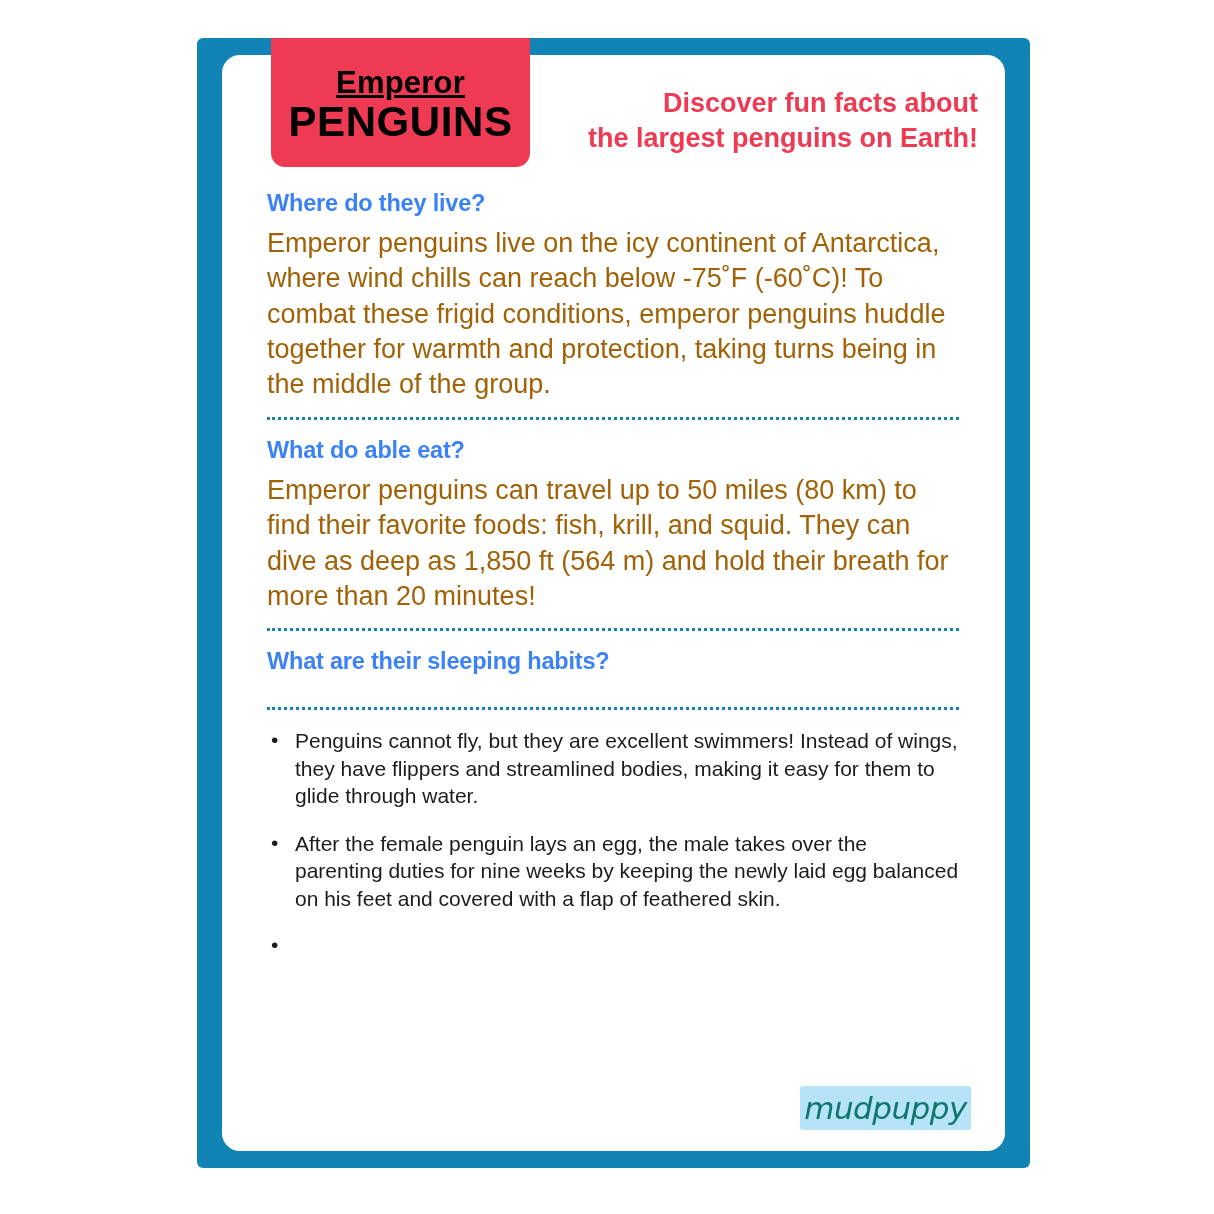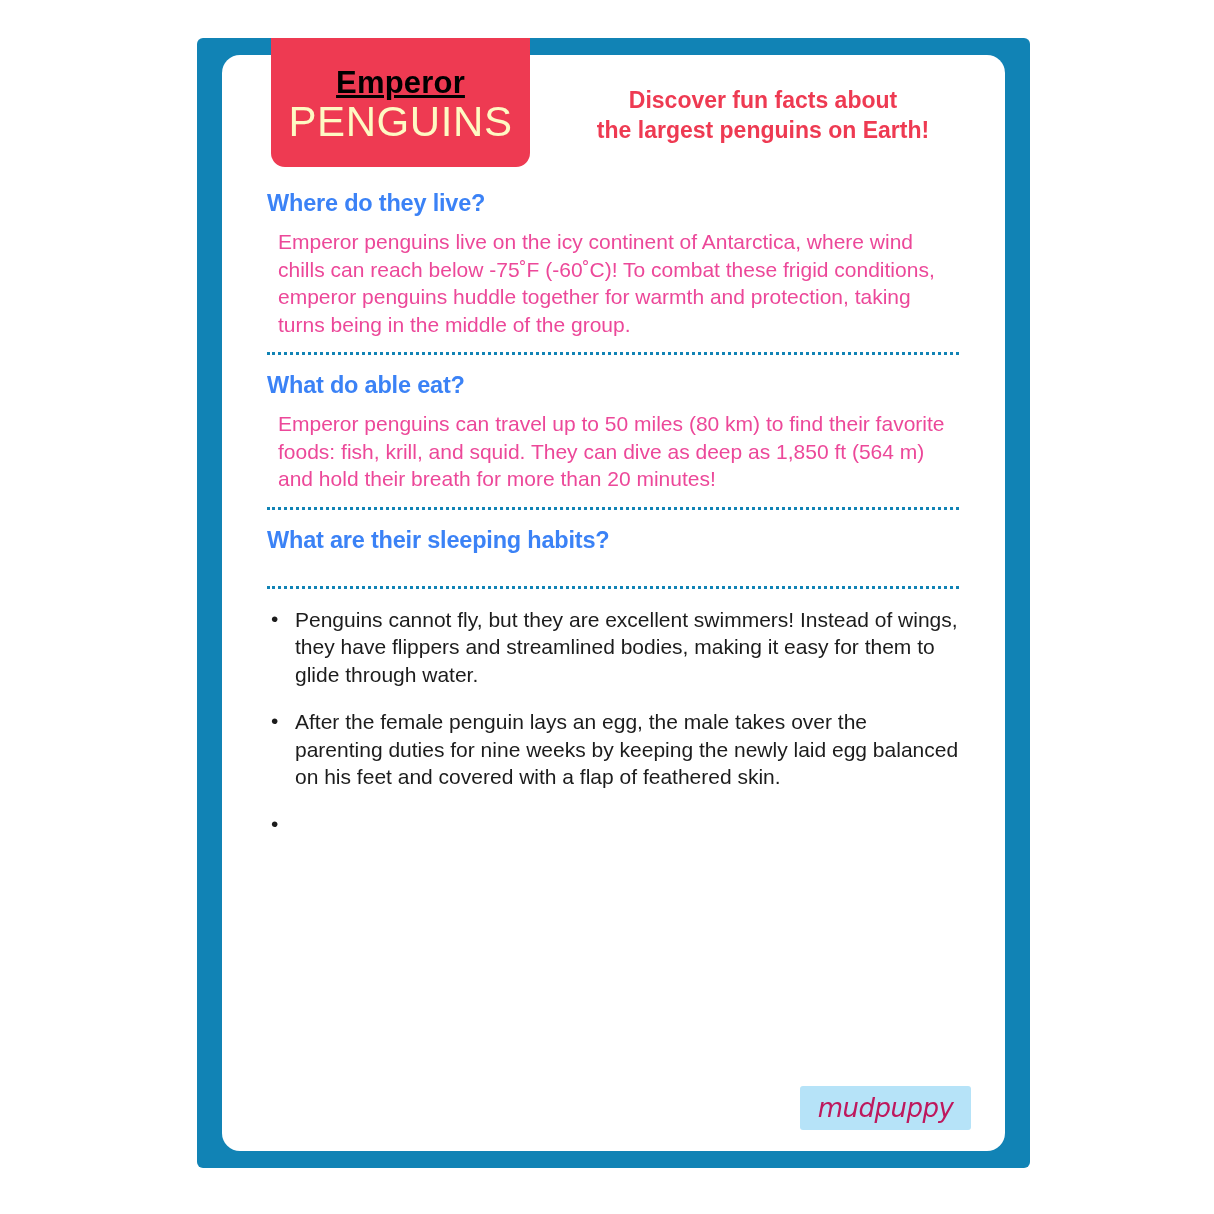--- a/index.html
+++ b/index.html
@@ -61,36 +61,36 @@
   }
   .title-line1 {
     color: #000000;
     font-size: 31px;
     font-weight: bold;
     line-height: 1.05;
     letter-spacing: 0.2px;
     text-decoration: underline;
   }
   .title-line2 {
-    color: #fef9c3;
+    color: #000000;
     font-size: 42px;
-    font-weight: normal;
+    font-weight: bold;
     line-height: 1.08;
     letter-spacing: 0.6px;
   }
 
   
   .subtitle {
     position: absolute;
     left: 548px;
     top: 86px;
     width: 430px;
-    text-align: center;
+    text-align: right;
     color: #ee3a52;
-    font-size: 23px;
+    font-size: 27px;
     font-weight: bold;
     line-height: 1.3;
   }
 
   
   .content {
     position: absolute;
     left: 267px;
     top: 190px;
     width: 692px;
@@ -98,24 +98,24 @@
 
   h2.section-head {
     margin: 0 0 9px 0;
     font-size: 23.5px;
     font-weight: bold;
     color: #3b82f6;
     letter-spacing: -0.2px;
   }
 
   p.body {
-    margin: 11px;
-    font-size: 21px;
+    margin: 0;
+    font-size: 27px;
     line-height: 1.31;
-    color: #ec4899;
+    color: #a16207;
   }
 
   .divider {
     height: 0;
     border-bottom: 3px dotted #1183b5;
     margin: 14px 0 17px 0;
     width: 100%;
   }
   .divider.tall { margin: 32px 0 17px 0; }
 
@@ -150,23 +150,23 @@
     width: 171px;
     height: 44px;
     background: #b6e3f8;
     border-radius: 3px;
     display: flex;
     align-items: center;
     justify-content: center;
   }
   .brand span {
     font-family: "DejaVu Sans", sans-serif;
-    font-size: 26px;
+    font-size: 31px;
     font-style: italic;
-    color: #be185d;
+    color: #0f766e;
     letter-spacing: -0.5px;
   }
 </style>
 </head>
 <body>
 
 <div class="page">
 
   <div class="card-frame"></div>
   <div class="card-inner"></div>

